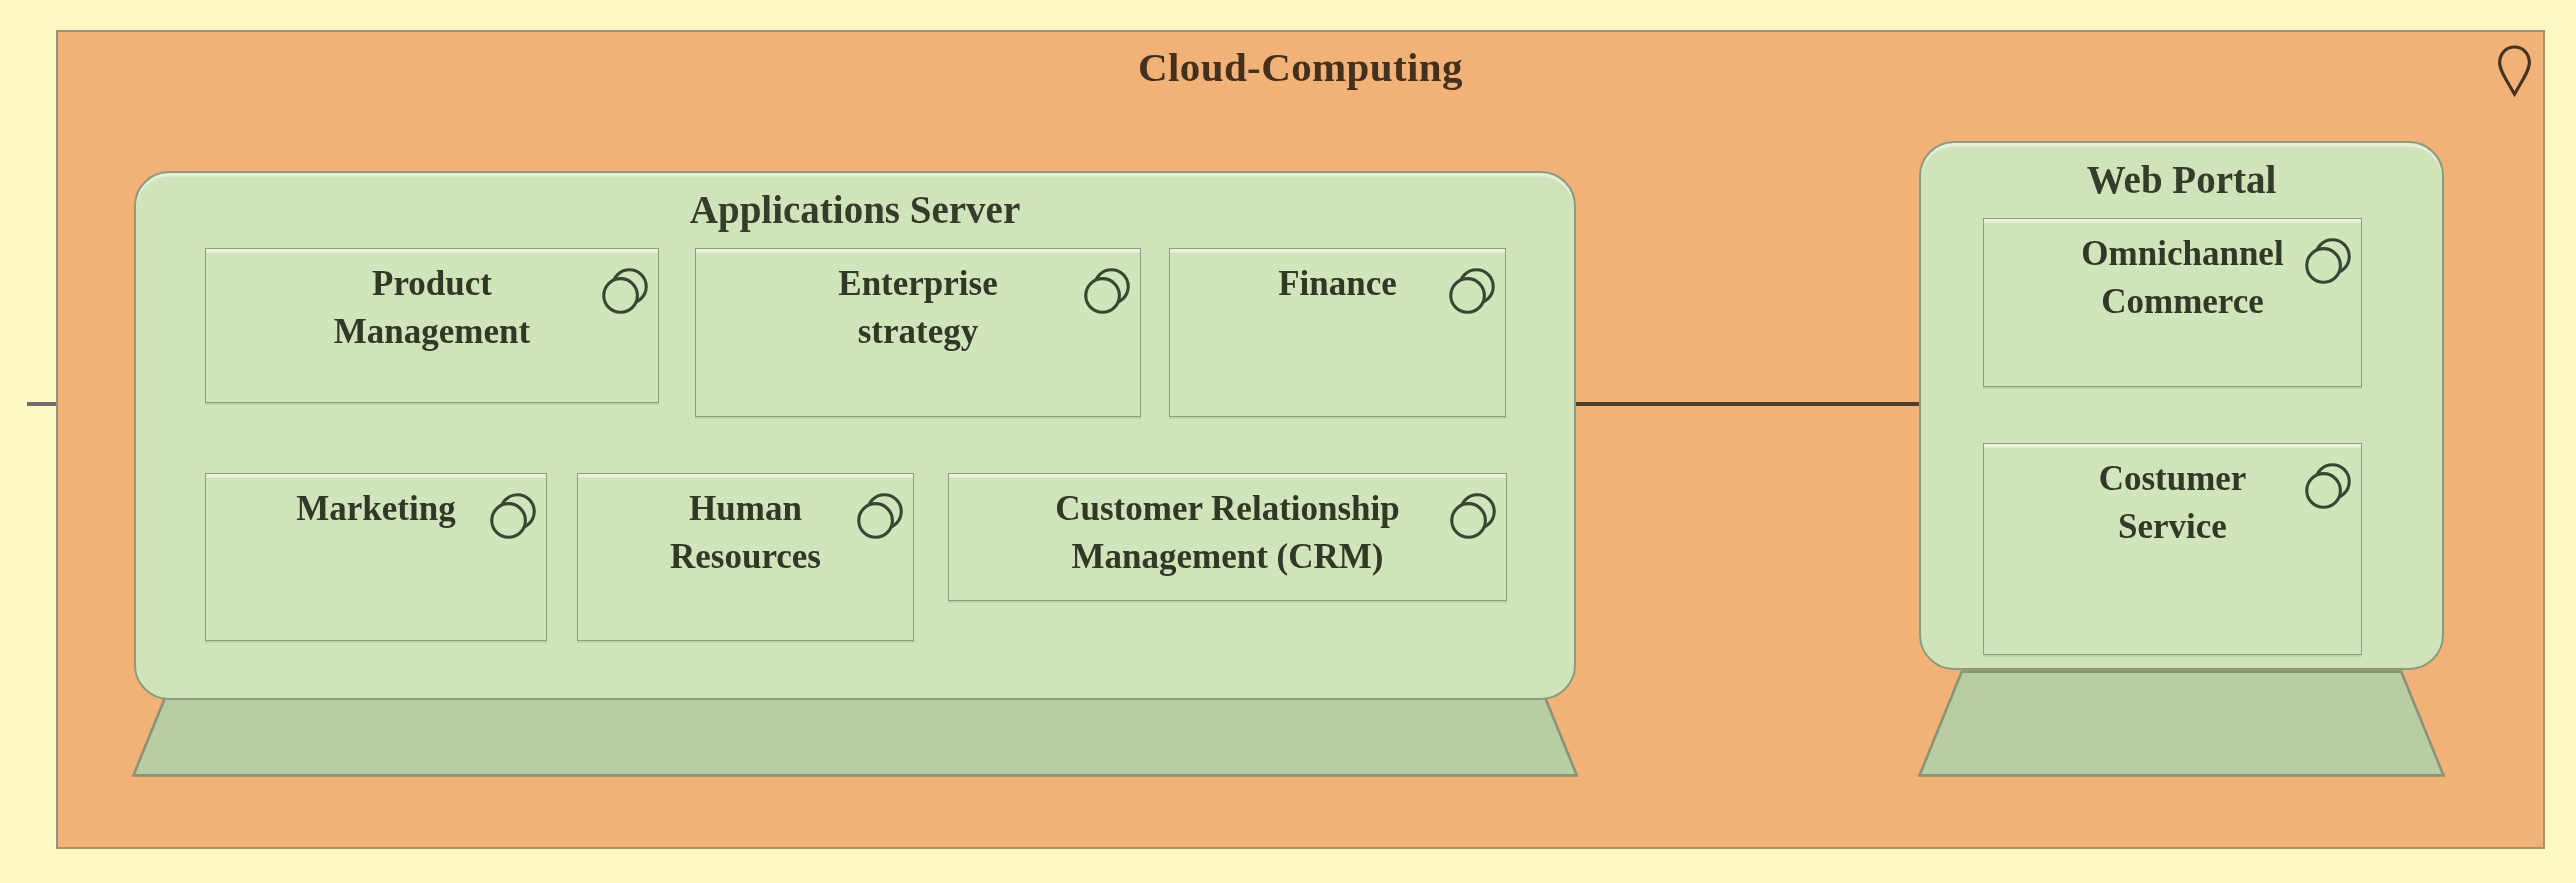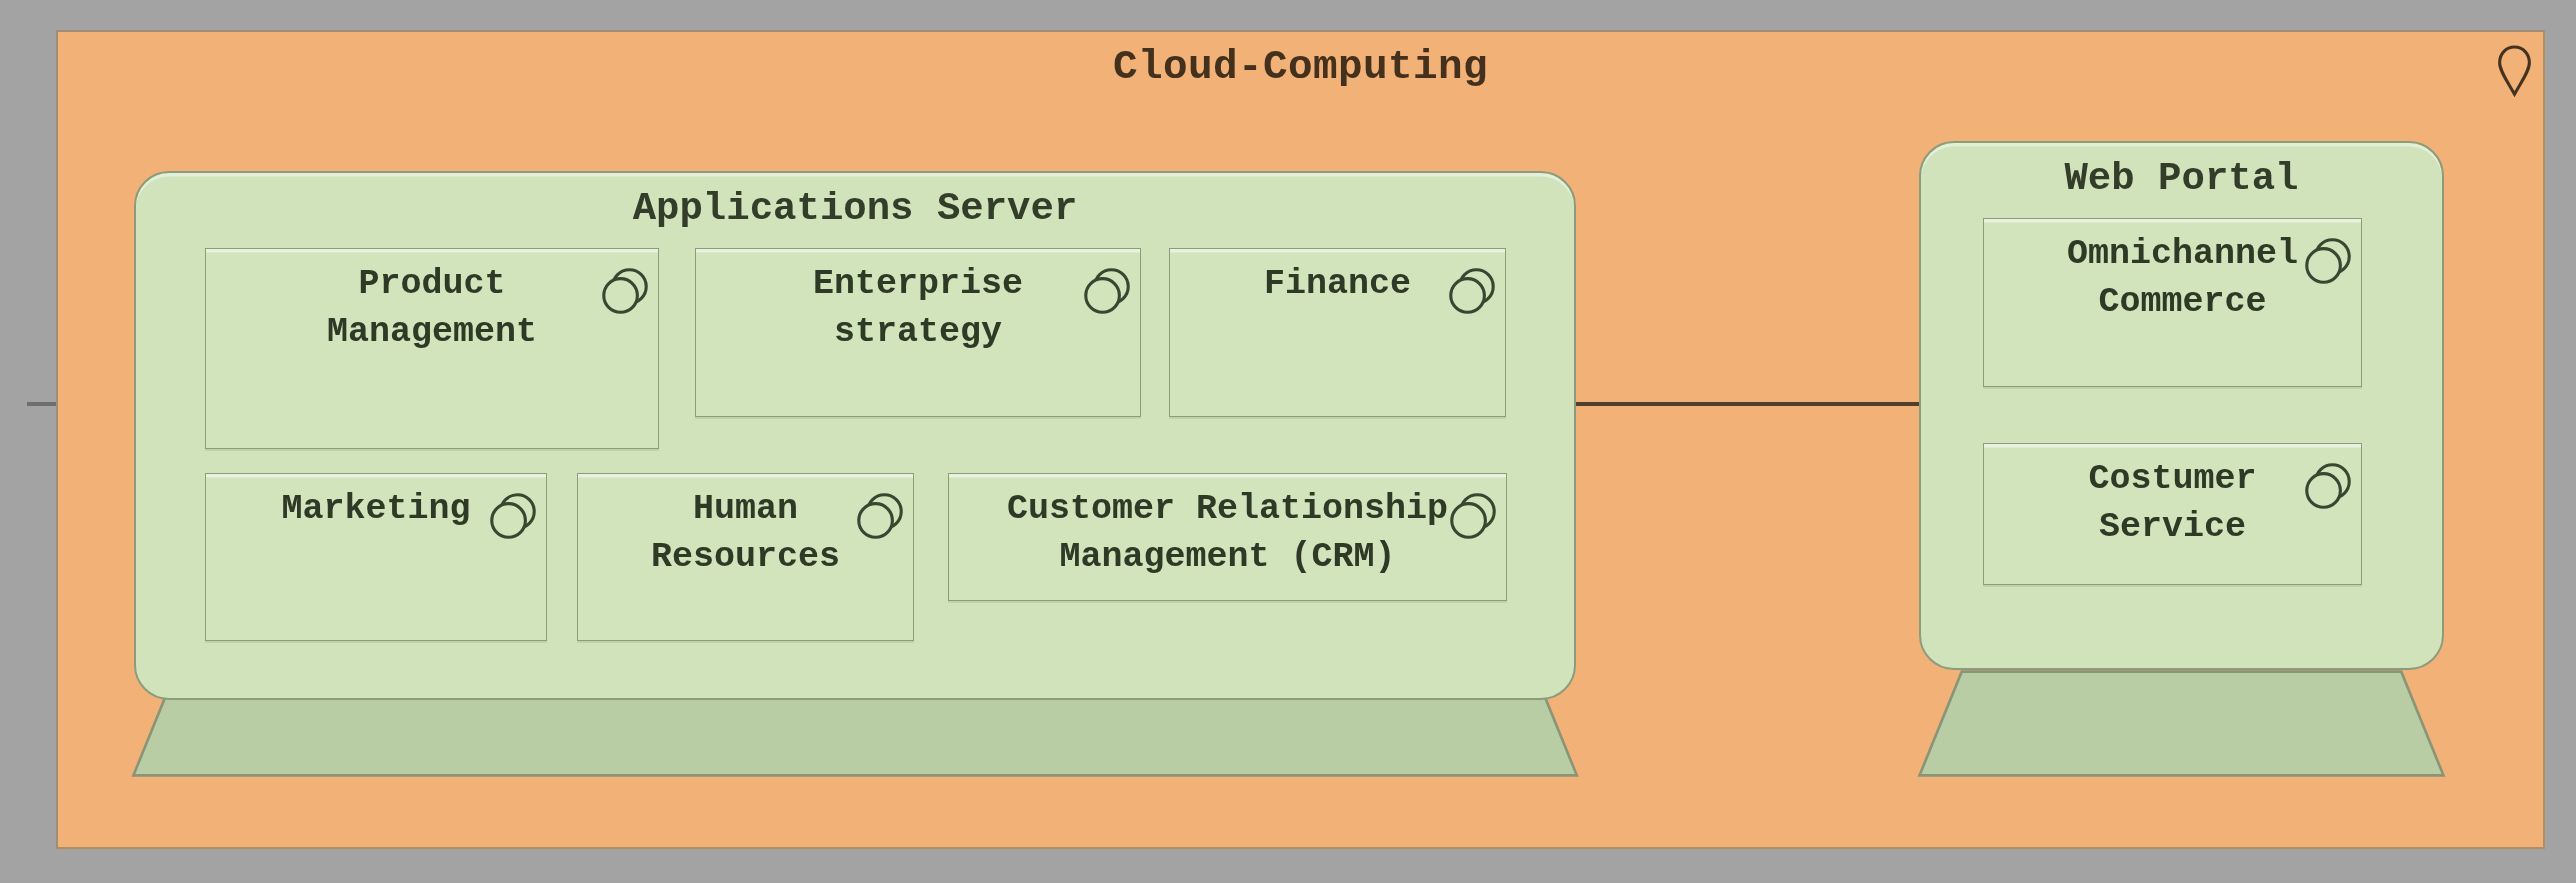--- a/index.html
+++ b/index.html
@@ -1,18 +1,18 @@
 <!DOCTYPE html>
 <html style="font-size:14px"><head>
 <meta charset="utf-8">
 <style>
   html,body{margin:0;padding:0;background:#ffffff;}
   #canvas{
-    position:relative;width:2576px;height:883px;background:#a3a3a3;overflow:hidden;
-    font-family:Liberation Mono, monospace;
+    position:relative;width:2576px;height:883px;background:#fef9c3;overflow:hidden;
+    font-family:Liberation Serif, serif;
   }
   
   .cloud-node{
     position:absolute;left:56px;top:30px;width:2489px;height:819px;
     background:#f2b177;box-sizing:border-box;
     border:2.6px solid #9f8d77;border-right-color:#ad8f63;border-bottom-color:#ad8f63;
   }
   .cloud-title{
     position:absolute;left:0;top:8.8px;width:100%;text-align:center;
     font-size:41px;line-height:53px;font-weight:700;color:#44311d;letter-spacing:0.4px;
@@ -67,21 +67,21 @@
 
   <svg class="stand" style="left:1913px;top:669px;" width="537" height="109" viewBox="0 0 608 124">
     <polygon points="54,3 554,3 602,121 6,121" fill="#b9cda5" stroke="#8a9477" stroke-width="3"></polygon>
   </svg>
 
   <div class="connector" style="left:1576px;top:402px;width:343px;"></div>
 
   <div class="device" style="left:134px;top:141px;width:1442px;height:529px;margin-top:30px;">
     <div class="device-title">Applications Server</div>
 
-    <div class="component" style="left:69px;top:75px;width:454px;height:201px;">
+    <div class="component" style="left:69px;top:75px;width:454px;height:155px;">
       <div class="label">
         <div class="line">Product</div>
         <div class="line">Management</div>
       </div>
       <span class="badge">
         <svg width="46" height="48" viewBox="0 0 52 54">
           <circle cx="31" cy="22" r="19" fill="none" stroke="#384731" stroke-width="3.5"></circle>
           <circle cx="21" cy="32" r="19" fill="#d2e4bc" stroke="#384731" stroke-width="3.5"></circle>
         </svg>
       </span>
@@ -162,21 +162,21 @@
         <div class="line">Commerce</div>
       </div>
       <span class="badge">
         <svg width="46" height="48" viewBox="0 0 52 54">
           <circle cx="31" cy="22" r="19" fill="none" stroke="#384731" stroke-width="3.5"></circle>
           <circle cx="21" cy="32" r="19" fill="#d2e4bc" stroke="#384731" stroke-width="3.5"></circle>
         </svg>
       </span>
     </div>
 
-    <div class="component" style="left:62px;top:300px;width:379px;height:142px;">
+    <div class="component" style="left:62px;top:300px;width:379px;height:212px;">
       <div class="label">
         <div class="line">Costumer</div>
         <div class="line">Service</div>
       </div>
       <span class="badge">
         <svg width="46" height="48" viewBox="0 0 52 54">
           <circle cx="31" cy="22" r="19" fill="none" stroke="#384731" stroke-width="3.5"></circle>
           <circle cx="21" cy="32" r="19" fill="#d2e4bc" stroke="#384731" stroke-width="3.5"></circle>
         </svg>
       </span>

